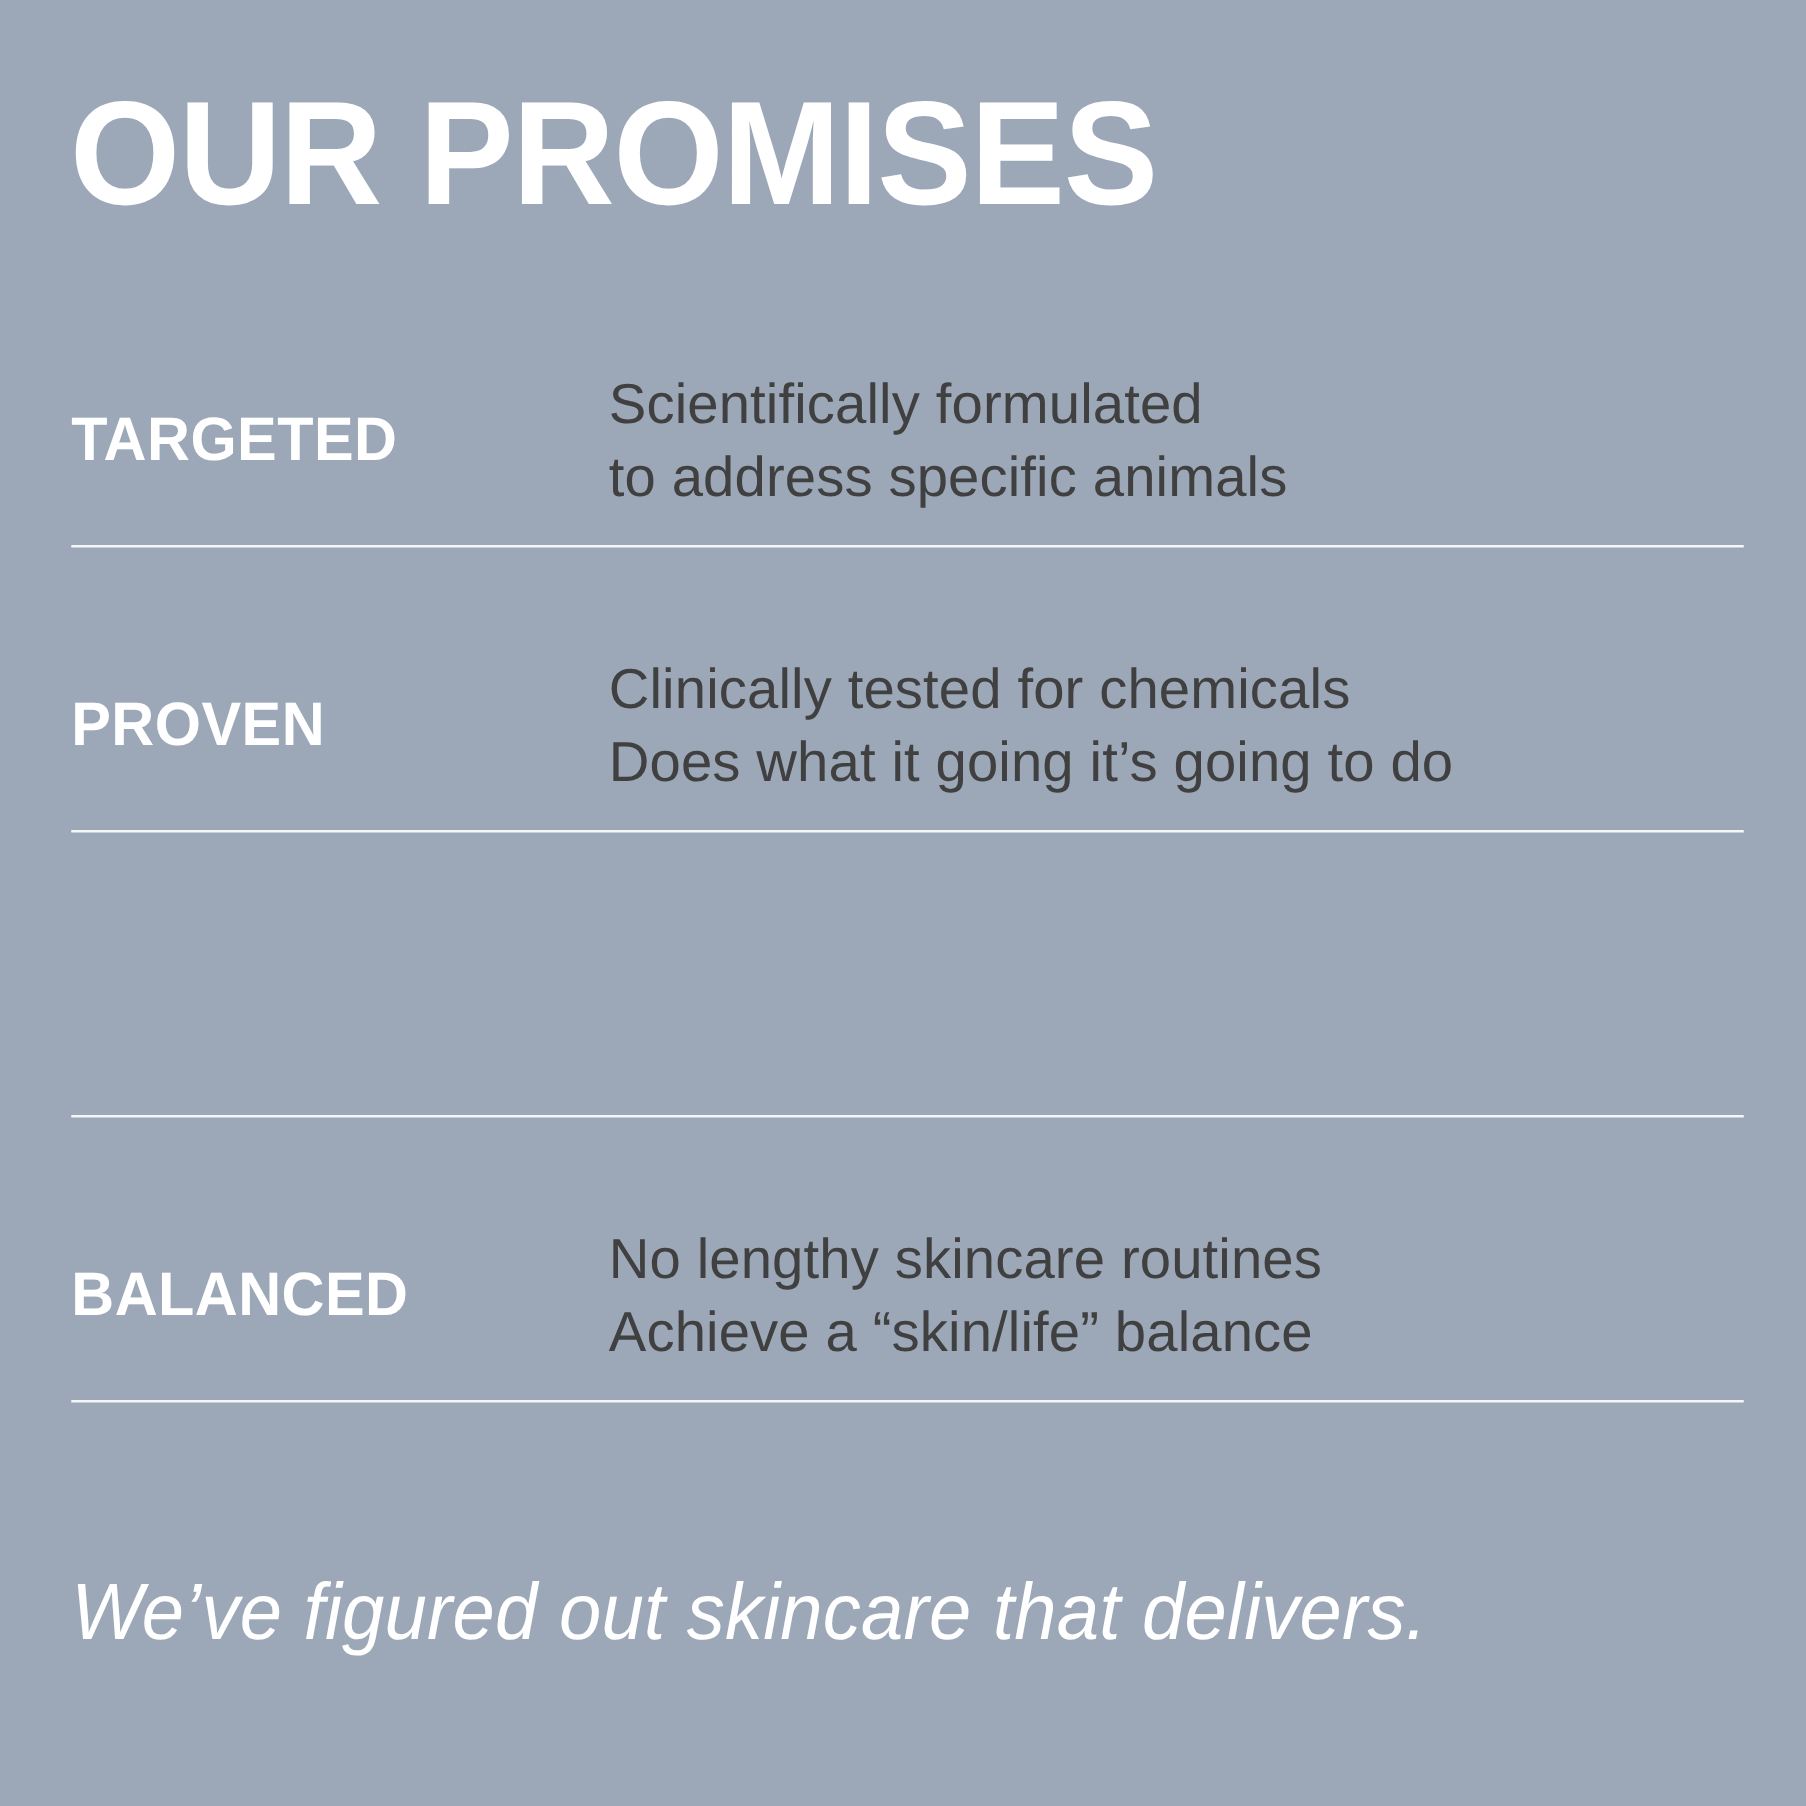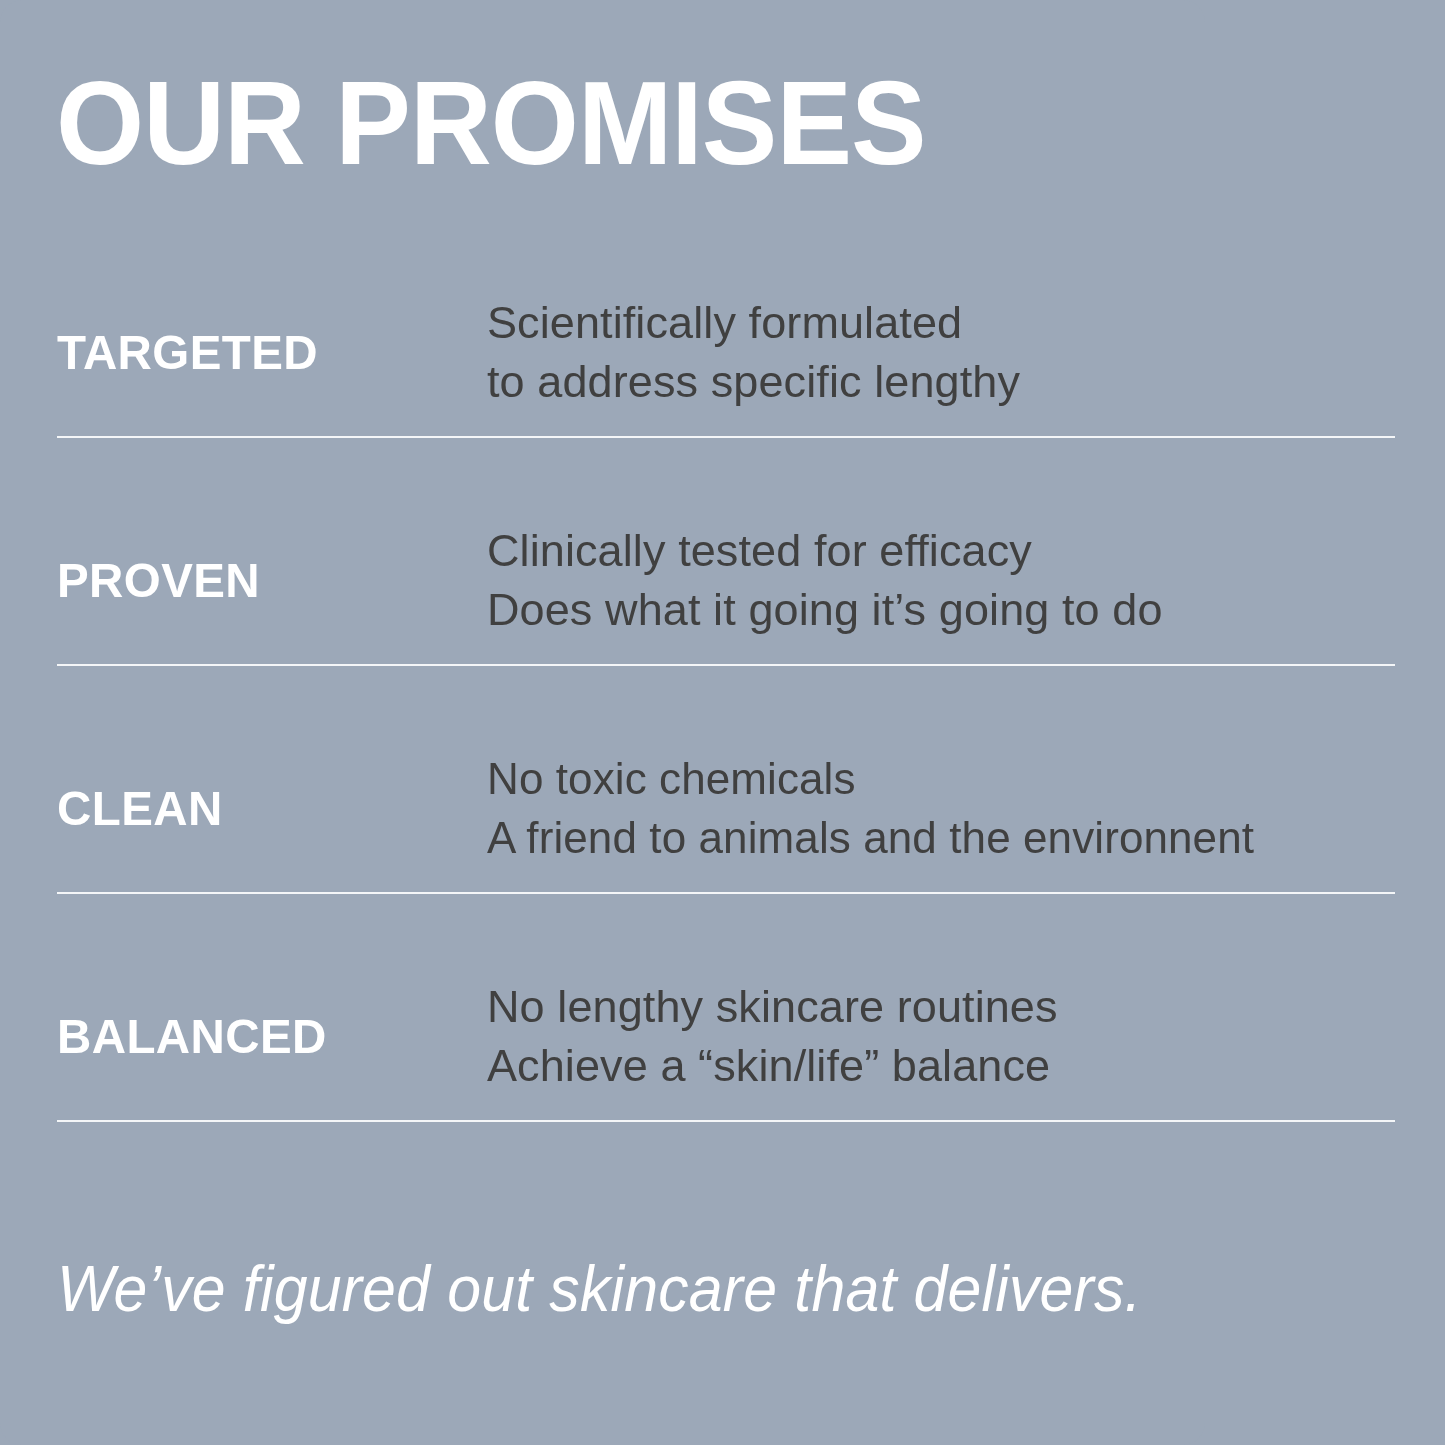--- a/index.html
+++ b/index.html
@@ -131,45 +131,38 @@
 
   <div class="headline">OUR PROMISES</div>
 
   <div class="promise-list">
 
     <div class="promise-row row-targeted">
       <div class="promise-inner">
         <div class="promise-label">TARGETED</div>
         <div class="promise-desc">
           <span class="desc-line">Scientifically formulated</span>
-          <span class="desc-line">to address specific lengthy</span>
+          <span class="desc-line">to address specific animals</span>
         </div>
       </div>
       <div class="promise-rule" style="border-top-color: rgb(244, 246, 248);"></div>
     </div>
 
     <div class="promise-row row-proven">
       <div class="promise-inner">
         <div class="promise-label">PROVEN</div>
         <div class="promise-desc">
-          <span class="desc-line">Clinically tested for efficacy</span>
+          <span class="desc-line">Clinically tested for chemicals</span>
           <span class="desc-line">Does what it going it’s going to do</span>
         </div>
       </div>
       <div class="promise-rule" style="border-top-color: rgb(244, 246, 248);"></div>
     </div>
 
     <div class="promise-row row-clean">
-      <div class="promise-inner">
-        <div class="promise-label">CLEAN</div>
-        <div class="promise-desc">
-          <span class="desc-line">No toxic chemicals</span>
-          <span class="desc-line">A friend to animals and the environnent</span>
-        </div>
-      </div>
       <div class="promise-rule" style="border-top-color: rgb(244, 246, 248);"></div>
     </div>
 
     <div class="promise-row row-balanced">
       <div class="promise-inner">
         <div class="promise-label">BALANCED</div>
         <div class="promise-desc">
           <span class="desc-line">No lengthy skincare routines</span>
           <span class="desc-line">Achieve a “skin/life” balance</span>
         </div>

